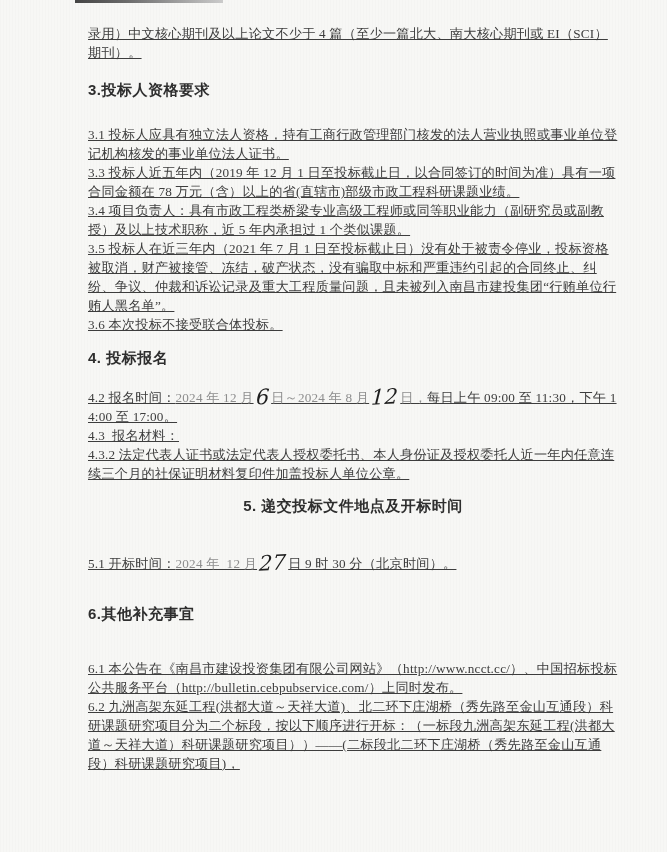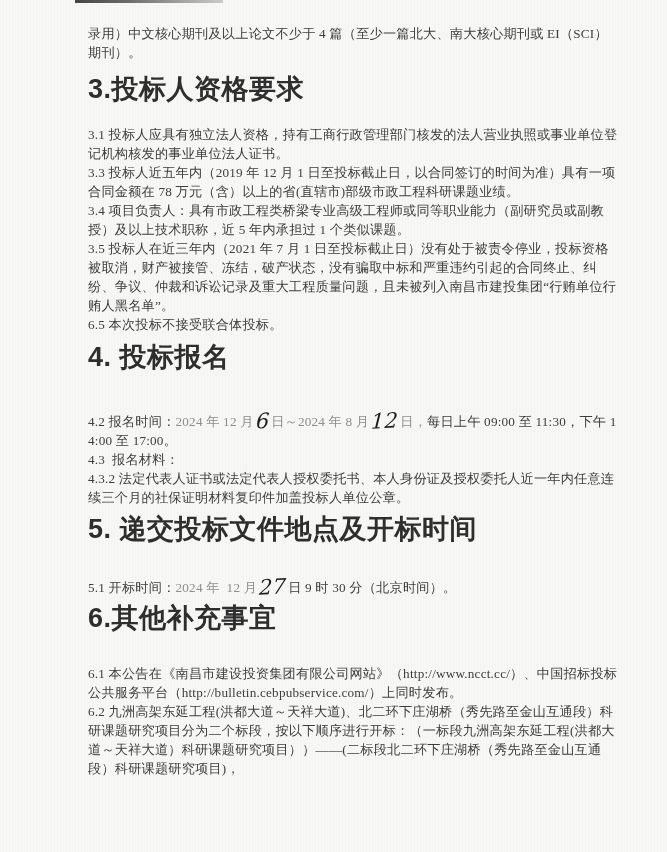--- a/index.html
+++ b/index.html
@@ -21,34 +21,35 @@
   .content {
     position:absolute; top:24px; left:88px; width:530px;
   }
   p.para {
     margin:0;
     font-size:13.2px;
     line-height:19px;
     letter-spacing:0.2px;
     white-space:pre-wrap;
     word-break:break-all;
+    text-decoration:underline;
   }
   h2.sec {
     font-family:"Liberation Sans","DejaVu Sans",sans-serif;
     font-weight:700;
-    font-size:27px;
+    font-size:15px;
     line-height:25px;
     color:#2e2e2e;
     letter-spacing:0.5px;
     margin:0;
   }
   h2.h3x { margin:15px 0 23px; }
-  h2.h4x { margin:11px 0 42px; }
-  h2.h5x { margin:10px 0 36px; }
-  h2.h6x { margin:9px 0 33px; }
+  h2.h4x { margin:11px 0 18px; }
+  h2.h5x { margin:10px 0 36px;text-align:center; }
+  h2.h6x { margin:28px 0 33px; }
   .printed { color:#8e8e8e;text-align:center; }
   .hw {
     font-family:"DejaVu Serif",serif;
     font-style:italic;
     font-size:21px;
     line-height:0;
     color:#1d1d1d;
     display:inline-block;
     transform:rotate(-3deg) skewX(-6deg);
     margin:0 2px;
@@ -65,21 +66,21 @@
 
     <p class="para">录用）中文核心期刊及以上论文不少于 4 篇（至少一篇北大、南大核心期刊或 EI（SCI）期刊）。</p>
 
     <h2 class="sec h3x">3.投标人资格要求</h2>
 
     <div>
       <p class="para">3.1 投标人应具有独立法人资格，持有工商行政管理部门核发的法人营业执照或事业单位登记机构核发的事业单位法人证书。</p>
       <p class="para">3.3 投标人近五年内（2019 年 12 月 1 日至投标截止日，以合同签订的时间为准）具有一项合同金额在 78 万元（含）以上的省(直辖市)部级市政工程科研课题业绩。</p>
       <p class="para">3.4 项目负责人：具有市政工程类桥梁专业高级工程师或同等职业能力（副研究员或副教授）及以上技术职称，近 5 年内承担过 1 个类似课题。</p>
       <p class="para">3.5 投标人在近三年内（2021 年 7 月 1 日至投标截止日）没有处于被责令停业，投标资格被取消，财产被接管、冻结，破产状态，没有骗取中标和严重违约引起的合同终止、纠纷、争议、仲裁和诉讼记录及重大工程质量问题，且未被列入南昌市建投集团“行贿单位行贿人黑名单”。</p>
-      <p class="para">6.5 本次投标不接受联合体投标。</p>
+      <p class="para">3.6 本次投标不接受联合体投标。</p>
     </div>
 
     <h2 class="sec h4x">4. 投标报名</h2>
 
     <div>
       <p class="para"><span>4.2 报名时间：</span><span class="printed">2024 年 12 月</span><span class="hw">6</span><span class="printed">日～2024 年 8 月</span><span class="hw">12</span><span class="printed">日，</span><span>每日上午 09:00 至 11:30，下午 14:00 至 17:00。</span></p>
       <p class="para">4.3  报名材料：</p>
       <p class="para">4.3.2 法定代表人证书或法定代表人授权委托书、本人身份证及授权委托人近一年内任意连续三个月的社保证明材料复印件加盖投标人单位公章。</p>
     </div>
 

